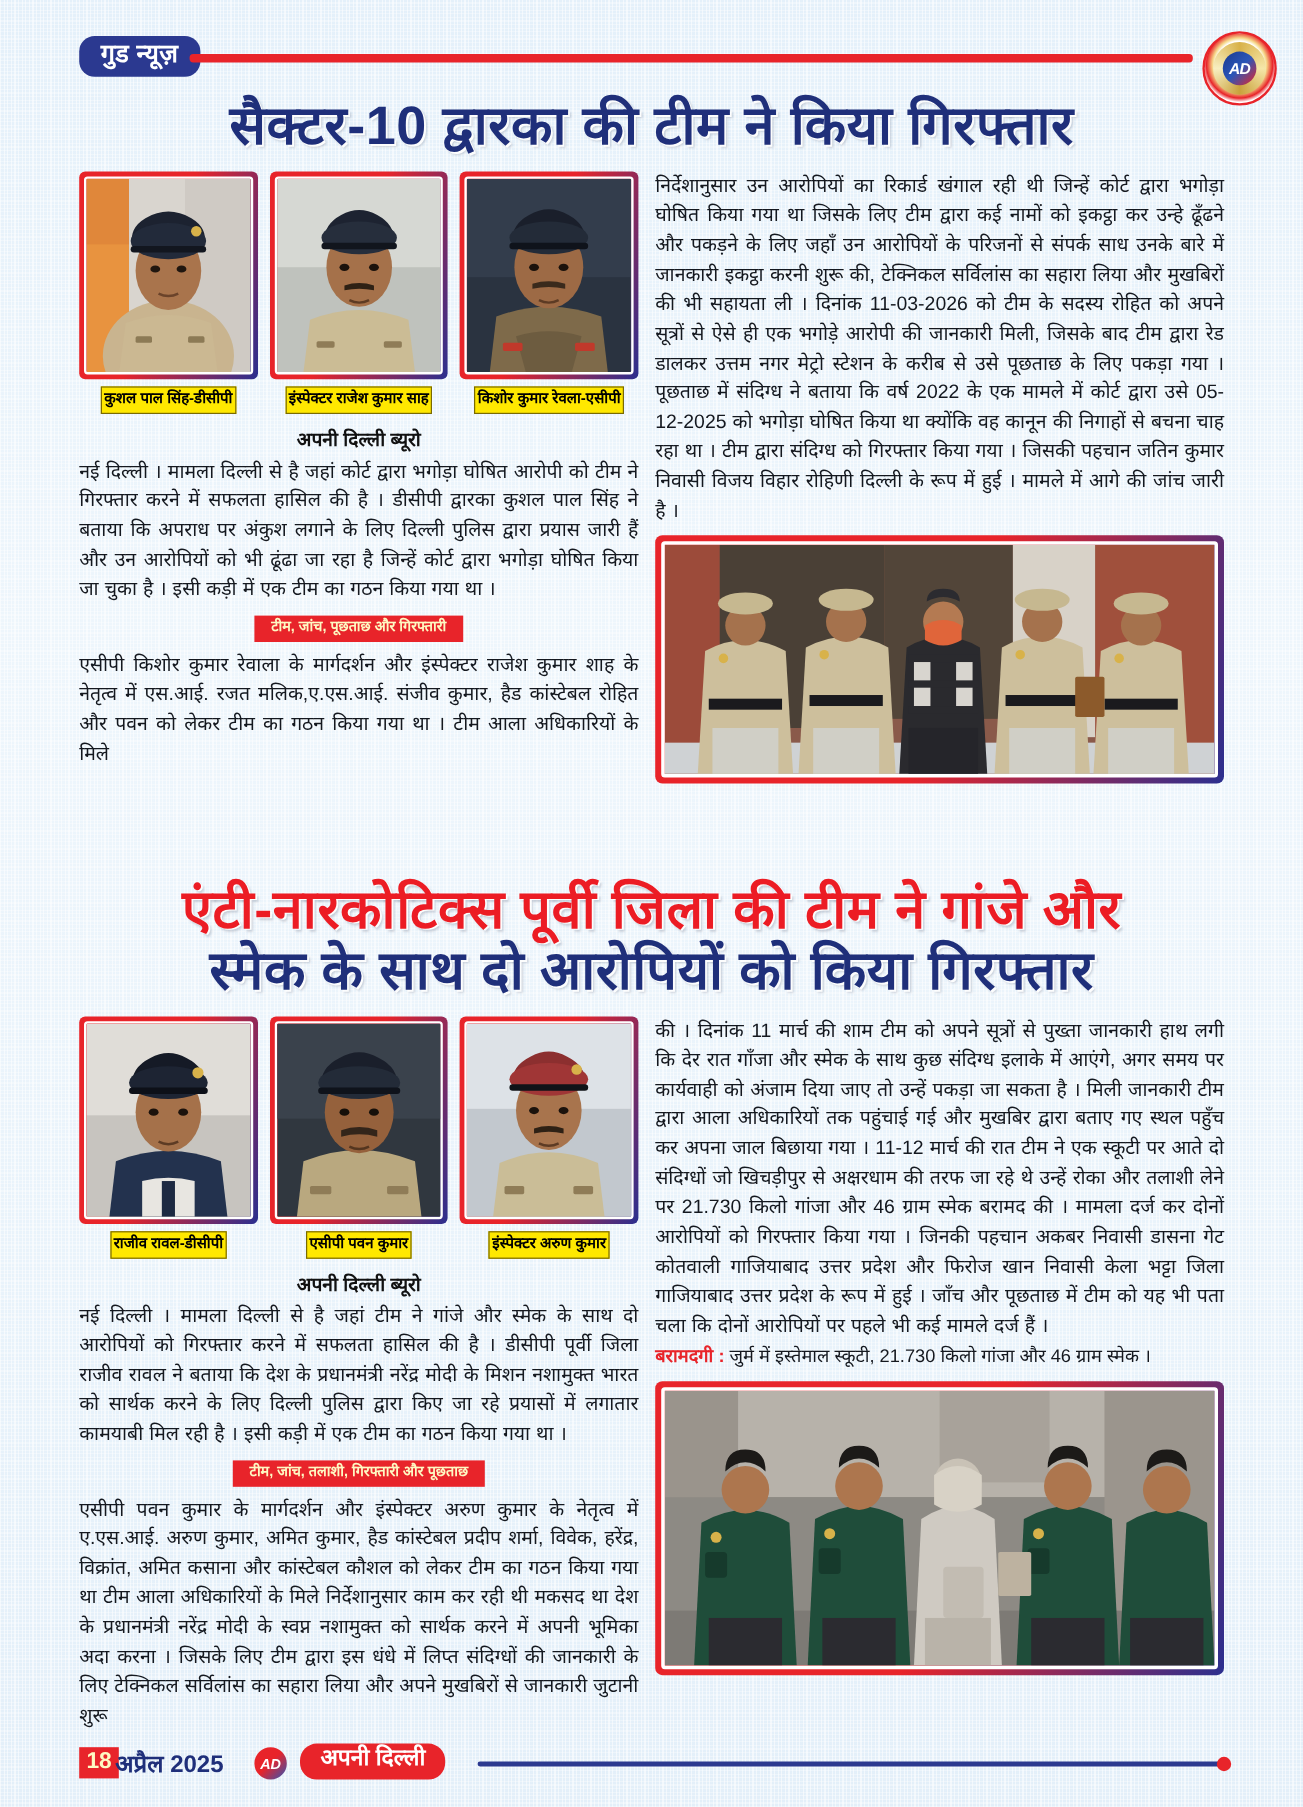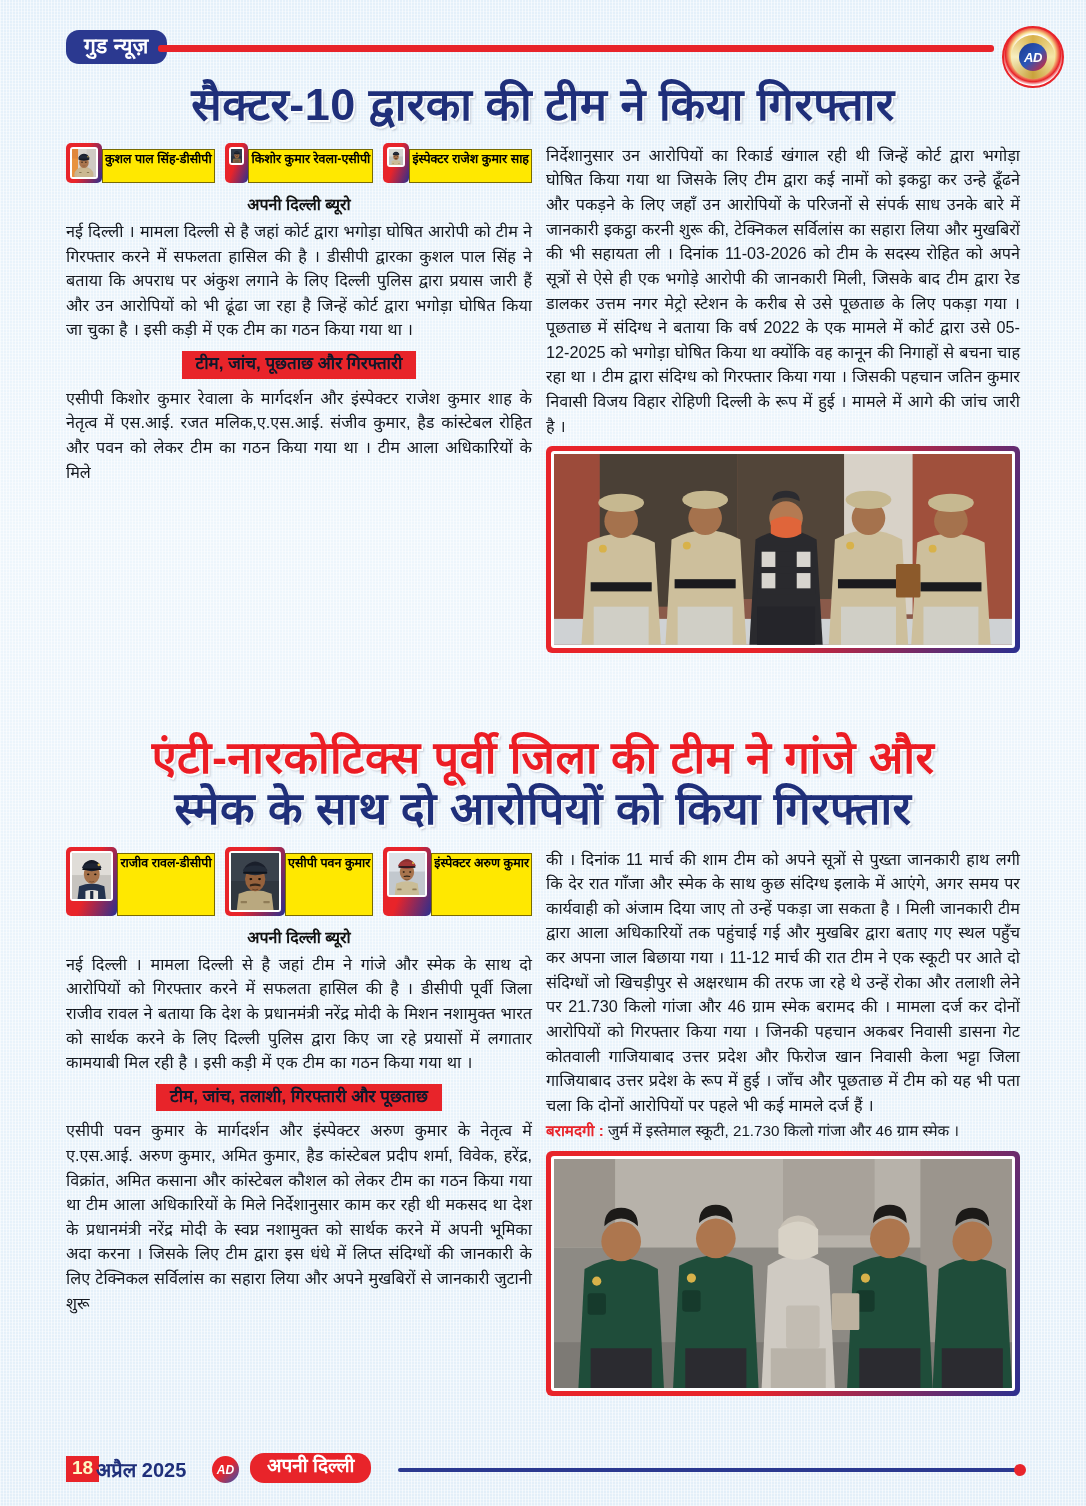--- a/index.html
+++ b/index.html
@@ -97,21 +97,21 @@
     text-align: center;
   }
 
   .cols { position: relative; margin-top: 14px; }
 
   .col-left  { position: absolute; left: 66px;  width: 466px; }
   .col-right { position: absolute; left: 546px; width: 474px; }
 
   
   .portraits { display: flex; gap: 10px; }
-  .portrait-cell { flex: 1; display: flex; flex-direction: row; }
+  .portrait-cell { flex: 1; display: flex; flex-direction: column; }
   .frame {
     padding: 4px;
     background: linear-gradient(110deg, #e8242a 0%, #e8242a 46%, #2b2f8f 100%);
     border-radius: 5px;
   }
   .frame-inner {
     border: 2px solid #ffffff;
     border-radius: 3px;
     overflow: hidden;
     position: relative;
@@ -145,23 +145,23 @@
     color: #14181f;
     text-align: justify;
     text-justify: inter-word;
     word-spacing: 0.5px;
   }
   .body-text.rt { text-align: justify; }
 
   .subbar-wrap { display: flex; justify-content: center; margin: 9px 0 7px 0; }
   .subbar {
     background: #e8242a;
-    color: #0f172a;
+    color: #fef9c3;
     font-weight: bold;
-    font-size: 17px;
+    font-size: 12px;
     padding: 3px 14px 5px 14px;
     display: inline-block;
     line-height: 1.15;
     white-space: nowrap;
   }
 
   .recovery-line {
     font-size: 15.2px;
     line-height: 1.5;
     color: #14181f;
@@ -278,65 +278,65 @@
             </div>
             <div class="cap-wrap">
               <div class="caption">कुशल पाल सिंह-डीसीपी</div>
             </div>
           </div>
 
           <div class="portrait-cell">
             <div class="frame">
               <div class="frame-inner">
                 <svg class="ph" viewBox="0 0 100 118" preserveAspectRatio="none">
+                  <rect width="100" height="118" fill="#c9ccc7"></rect>
+                  <rect x="0" y="0" width="100" height="54" fill="#d6d8d3"></rect>
+                  <rect x="0" y="54" width="100" height="64" fill="#bfc2bd"></rect>
+                  <path d="M16 118 L20 86 Q50 74 80 86 L84 118 Z" fill="#cbbc95"></path>
+                  <ellipse cx="50" cy="54" rx="20" ry="24" fill="#a5714a"></ellipse>
+                  <path d="M29 38 Q50 23 71 38 Q72 28 61 22 Q50 16 39 22 Q28 28 29 38 Z" fill="#1d2331"></path>
+                  <ellipse cx="50" cy="36" rx="23" ry="10" fill="#262e3c"></ellipse>
+                  <rect x="27" y="39" width="46" height="4" rx="2" fill="#11151d"></rect>
+                  <ellipse cx="41" cy="54" rx="3" ry="2.2" fill="#1b120c"></ellipse>
+                  <ellipse cx="59" cy="54" rx="3" ry="2.2" fill="#1b120c"></ellipse>
+                  <path d="M41 65 Q50 62 59 65 L59 68 Q50 66 41 68 Z" fill="#2e2115"></path>
+                  <path d="M44 74 Q50 77 56 74" stroke="#5d3b24" stroke-width="1.5" fill="none"></path>
+                  <rect x="24" y="99" width="11" height="4" rx="1" fill="#8f7c57"></rect>
+                  <rect x="65" y="99" width="11" height="4" rx="1" fill="#8f7c57"></rect>
+                </svg>
+              </div>
+            </div>
+            <div class="cap-wrap">
+              <div class="caption">इंस्पेक्टर राजेश कुमार साह</div>
+            </div>
+          </div>
+
+          <div class="portrait-cell">
+            <div class="frame">
+              <div class="frame-inner">
+                <svg class="ph" viewBox="0 0 100 118" preserveAspectRatio="none">
                   <rect width="100" height="118" fill="#2a3340"></rect>
                   <rect x="0" y="0" width="100" height="60" fill="#333d4c"></rect>
                   <path d="M14 118 L18 84 Q50 72 82 84 L86 118 Z" fill="#7e6a4a"></path>
                   <path d="M30 96 L36 118 L64 118 L70 96 Q50 90 30 96 Z" fill="#6d5c40"></path>
                   <ellipse cx="50" cy="54" rx="21" ry="25" fill="#9d6a45"></ellipse>
                   <path d="M28 38 Q50 22 72 38 Q73 28 62 22 Q50 15 38 22 Q27 28 28 38 Z" fill="#1a1f2b"></path>
                   <ellipse cx="50" cy="36" rx="24" ry="10" fill="#232b38"></ellipse>
                   <rect x="26" y="39" width="48" height="4" rx="2" fill="#0f131b"></rect>
                   <ellipse cx="41" cy="54" rx="3" ry="2.2" fill="#1b120c"></ellipse>
                   <ellipse cx="59" cy="54" rx="3" ry="2.2" fill="#1b120c"></ellipse>
                   <path d="M40 64 Q50 61 60 64 L60 67 Q50 65 40 67 Z" fill="#3a2a1c"></path>
                   <path d="M44 74 Q50 77 56 74" stroke="#5d3b24" stroke-width="1.5" fill="none"></path>
                   <rect x="22" y="100" width="12" height="5" rx="1" fill="#c0392b"></rect>
                   <rect x="66" y="100" width="12" height="5" rx="1" fill="#c0392b"></rect>
                 </svg>
               </div>
             </div>
             <div class="cap-wrap">
               <div class="caption">किशोर कुमार रेवला-एसीपी</div>
-            </div>
-          </div>
-
-          <div class="portrait-cell">
-            <div class="frame">
-              <div class="frame-inner">
-                <svg class="ph" viewBox="0 0 100 118" preserveAspectRatio="none">
-                  <rect width="100" height="118" fill="#c9ccc7"></rect>
-                  <rect x="0" y="0" width="100" height="54" fill="#d6d8d3"></rect>
-                  <rect x="0" y="54" width="100" height="64" fill="#bfc2bd"></rect>
-                  <path d="M16 118 L20 86 Q50 74 80 86 L84 118 Z" fill="#cbbc95"></path>
-                  <ellipse cx="50" cy="54" rx="20" ry="24" fill="#a5714a"></ellipse>
-                  <path d="M29 38 Q50 23 71 38 Q72 28 61 22 Q50 16 39 22 Q28 28 29 38 Z" fill="#1d2331"></path>
-                  <ellipse cx="50" cy="36" rx="23" ry="10" fill="#262e3c"></ellipse>
-                  <rect x="27" y="39" width="46" height="4" rx="2" fill="#11151d"></rect>
-                  <ellipse cx="41" cy="54" rx="3" ry="2.2" fill="#1b120c"></ellipse>
-                  <ellipse cx="59" cy="54" rx="3" ry="2.2" fill="#1b120c"></ellipse>
-                  <path d="M41 65 Q50 62 59 65 L59 68 Q50 66 41 68 Z" fill="#2e2115"></path>
-                  <path d="M44 74 Q50 77 56 74" stroke="#5d3b24" stroke-width="1.5" fill="none"></path>
-                  <rect x="24" y="99" width="11" height="4" rx="1" fill="#8f7c57"></rect>
-                  <rect x="65" y="99" width="11" height="4" rx="1" fill="#8f7c57"></rect>
-                </svg>
-              </div>
-            </div>
-            <div class="cap-wrap">
-              <div class="caption">इंस्पेक्टर राजेश कुमार साह</div>
             </div>
           </div>
 
         </div>
 
         <div class="byline">अपनी दिल्ली ब्यूरो</div>
         <div class="body-text">नई दिल्ली । मामला दिल्ली से है जहां कोर्ट द्वारा भगोड़ा घोषित आरोपी को टीम ने गिरफ्तार करने में सफलता हासिल की है । डीसीपी द्वारका कुशल पाल सिंह ने बताया कि अपराध पर अंकुश लगाने के लिए दिल्ली पुलिस द्वारा प्रयास जारी हैं और उन आरोपियों को भी ढूंढा जा रहा है जिन्हें कोर्ट द्वारा भगोड़ा घोषित किया जा चुका है । इसी कड़ी में एक टीम का गठन किया गया था ।</div>
 
         <div class="subbar-wrap">
           <div class="subbar">टीम, जांच, पूछताछ और गिरफ्तारी</div>

